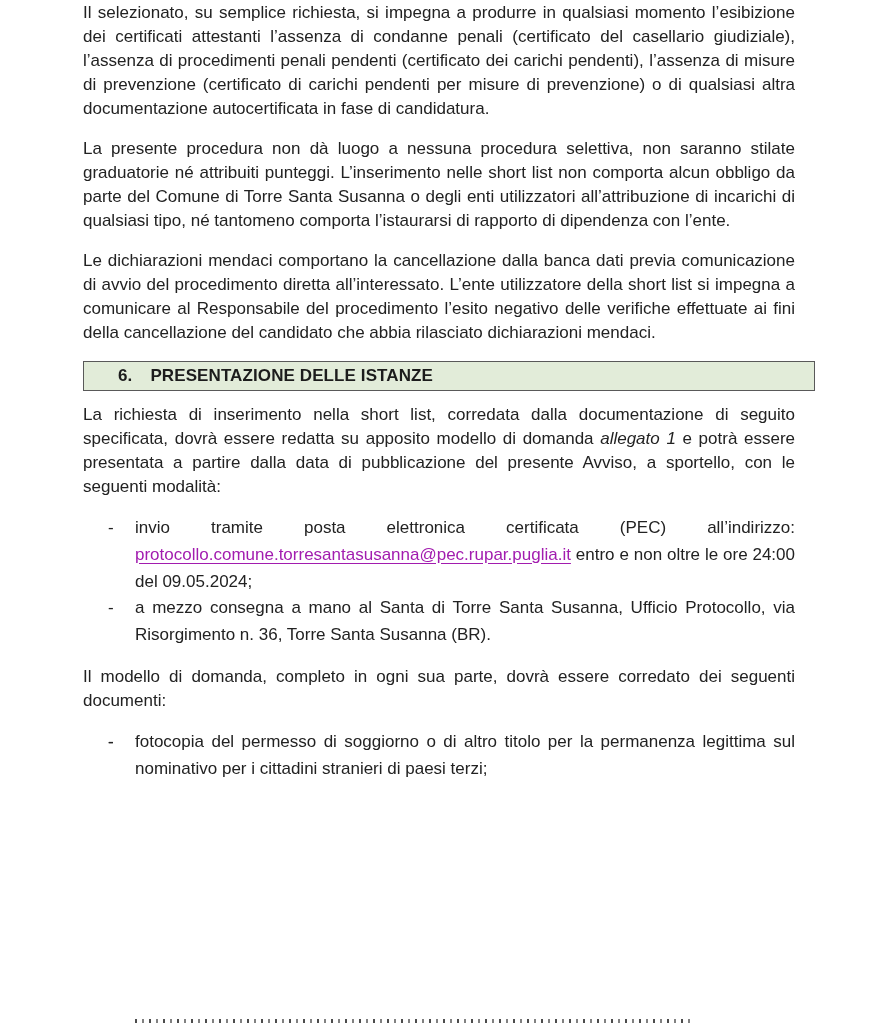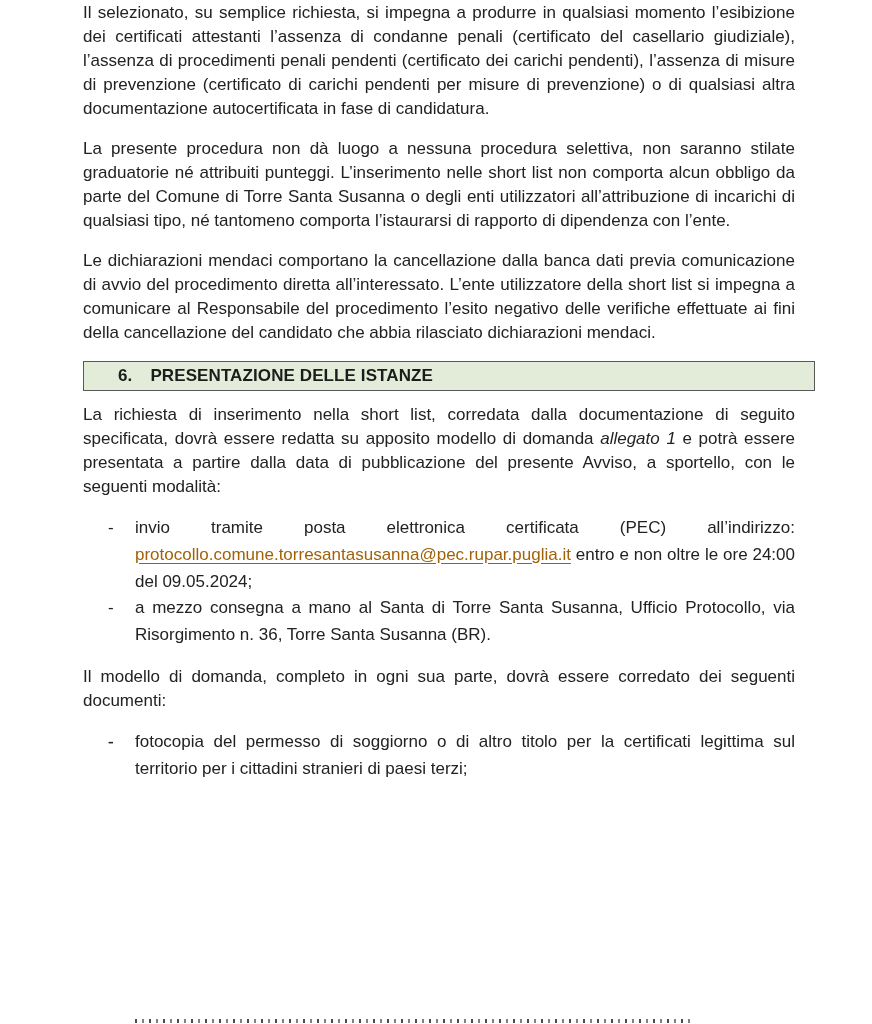--- a/index.html
+++ b/index.html
@@ -45,21 +45,21 @@
     padding-left: 52px;
     line-height: 26.8px;
     text-align: justify;
   }
   ul.dash-list .marker {
     position: absolute;
     left: 25px;
     top: 0;
   }
   a.pec-link {
-    color: #a16207;
+    color: #a21caf;
     text-decoration: underline;
     text-underline-offset: 3px;
   }
   em.inline-italic { font-style: italic; }
   .clipped-next-line {
     position: absolute;
     left: 135px;
     top: 1019px;
     width: 560px;
     height: 4px;
@@ -96,19 +96,19 @@
     </li>
   </ul>
 
   <p>Il modello di domanda, completo in ogni sua parte, dovrà essere corredato dei seguenti documenti:</p>
 
   <ul class="dash-list">
     <li>
       <span class="marker">-</span>
     </li>
     <li>
-      <span class="marker">-</span><span>fotocopia del permesso di soggiorno o di altro titolo per la certificati legittima sul territorio per i cittadini stranieri di paesi terzi;</span>
+      <span class="marker">-</span><span>fotocopia del permesso di soggiorno o di altro titolo per la permanenza legittima sul nominativo per i cittadini stranieri di paesi terzi;</span>
     </li>
   </ul>
 
   <div class="clipped-next-line"></div>
 
 </div>
 
 </body></html>

